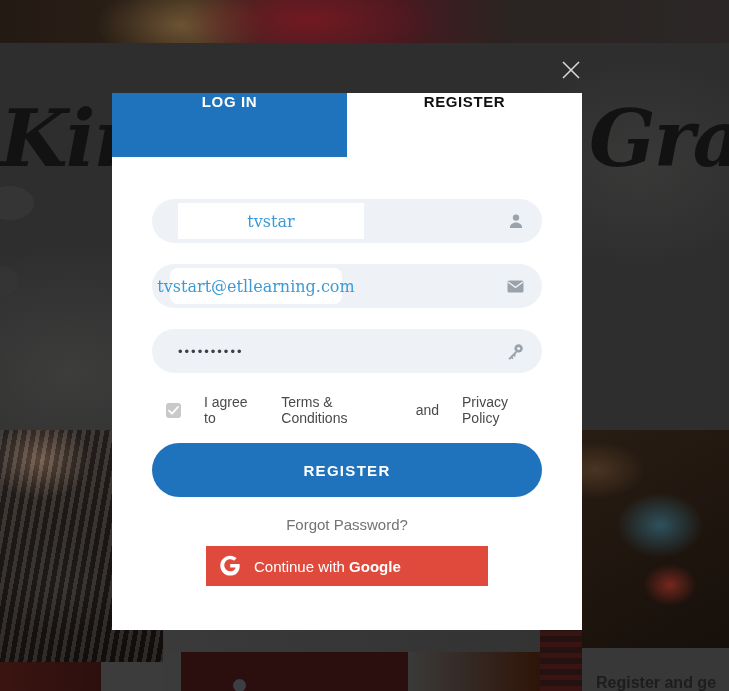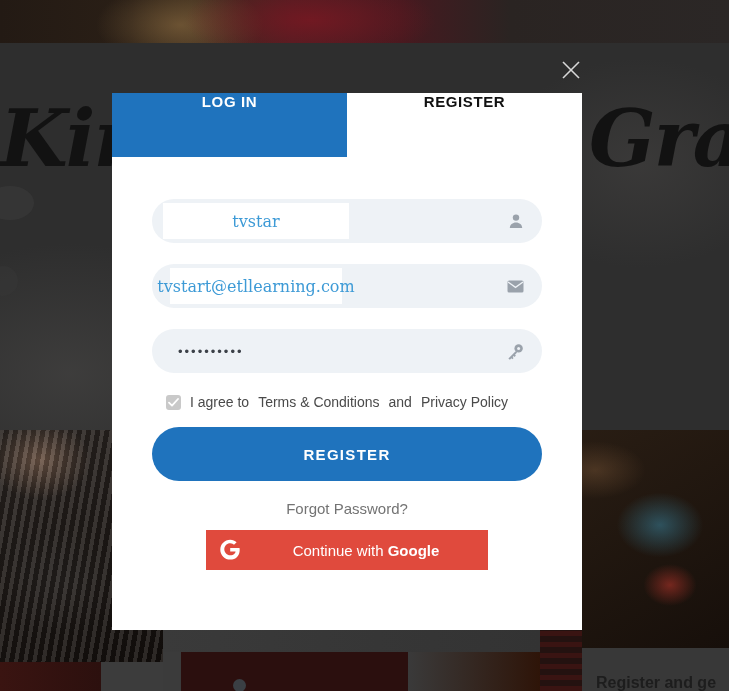--- a/index.html
+++ b/index.html
@@ -157,35 +157,35 @@
     display: flex; align-items: center;
     padding: 0 10px;
   }
   .field-inner.autofill { background: #ffffff; }
   .autofill-text {
     font-family: "DejaVu Serif", serif;
     font-size: 16px;
     color: #3d9ad6;
     white-space: nowrap;
   }
-  .field-inner.user { left: 11px; width: 186px; justify-content: center; }
-  .field-inner.mail { left: 18px; width: 172px; justify-content: center; }
+  .field-inner.user { left: 26px; width: 186px; justify-content: center; }
+  .field-inner.mail { left: 18px; width: 172px; justify-content: center; border-radius: 8px; }
   .pass-dots {
     padding-left: 26px;
     font-size: 13px; letter-spacing: 2px; color: #3c4148;
     font-family: "Liberation Sans", sans-serif;
   }
   .field-icon {
     position: absolute; right: 18px; top: 0; bottom: 0;
     display: flex; align-items: center;
     color: #9aa2ab;
   }
 
   .agree-row {
-    display: flex; align-items: center; gap: 9px;
+    display: flex; align-items: center; gap: 23px;
     margin: 9px 0 17px 14px;
     font-size: 14px; color: #4a4a4a;
   }
   .checkbox {
     width: 15px; height: 15px; border-radius: 3px;
     background: #c9c9c9;
     display: flex; align-items: center; justify-content: center;
     cursor: pointer; flex: 0 0 auto;
   }
   .checkbox svg { display: block; }
@@ -210,21 +210,21 @@
     width: 282px; height: 40px;
     background: #e04a3d;
     display: flex; align-items: center;
     cursor: pointer;
   }
   .g-logo {
     width: 48px; display: flex; align-items: center; justify-content: center;
     color: #ffffff;
   }
   .g-text {
-    flex: 1; text-align: center; color: #ffffff;
+    flex: 1; text-align: left; color: #ffffff;
     font-size: 15px; padding-right: 10px;
   }
   .g-text b { font-weight: bold; }
 </style>
 </head>
 <body>
 
 <div class="page">
 
   <div class="bg-strip-top"></div>

